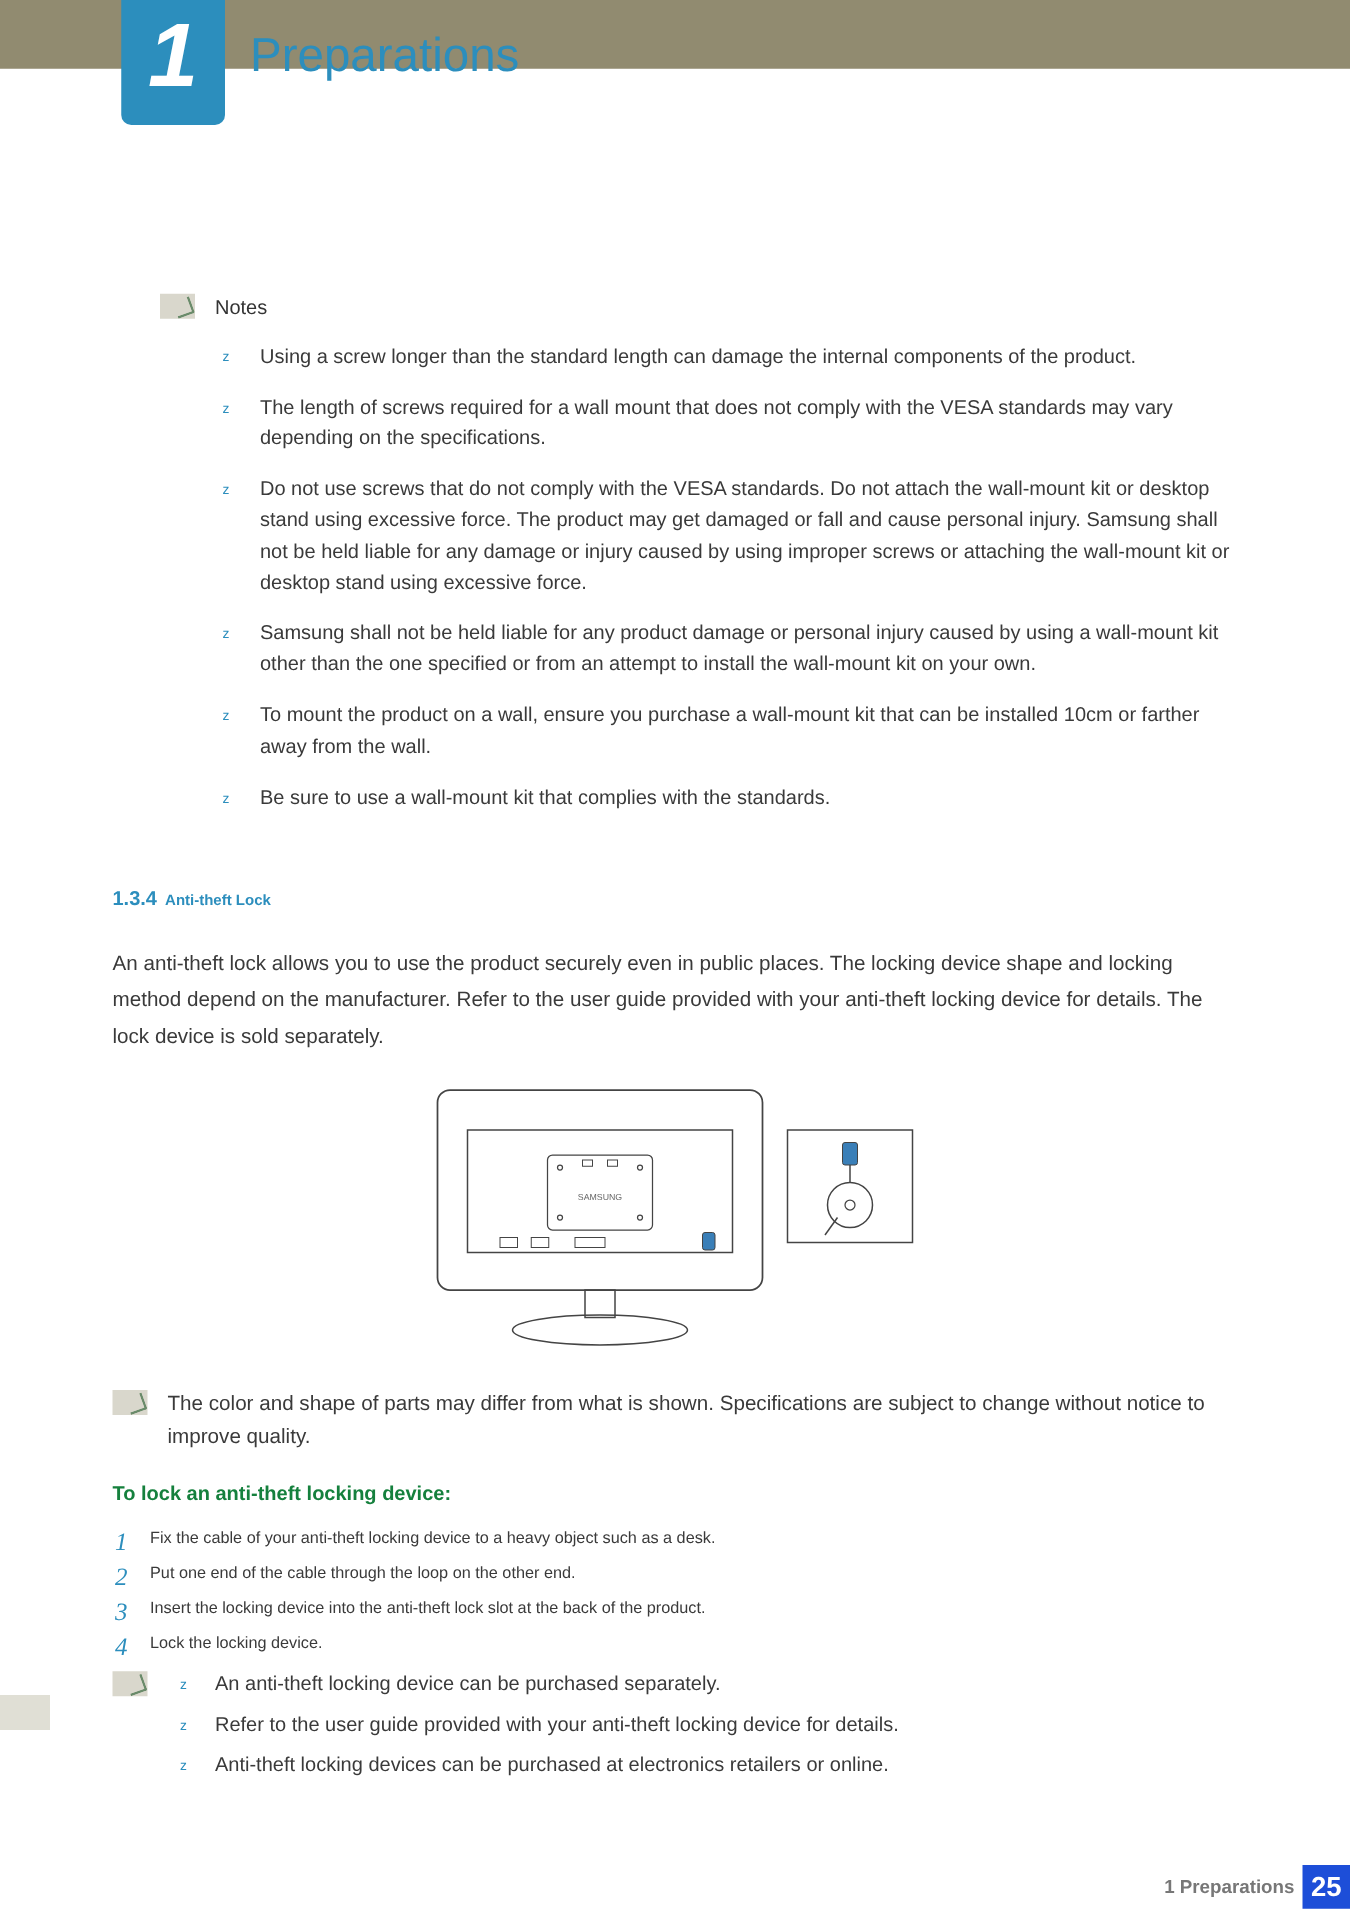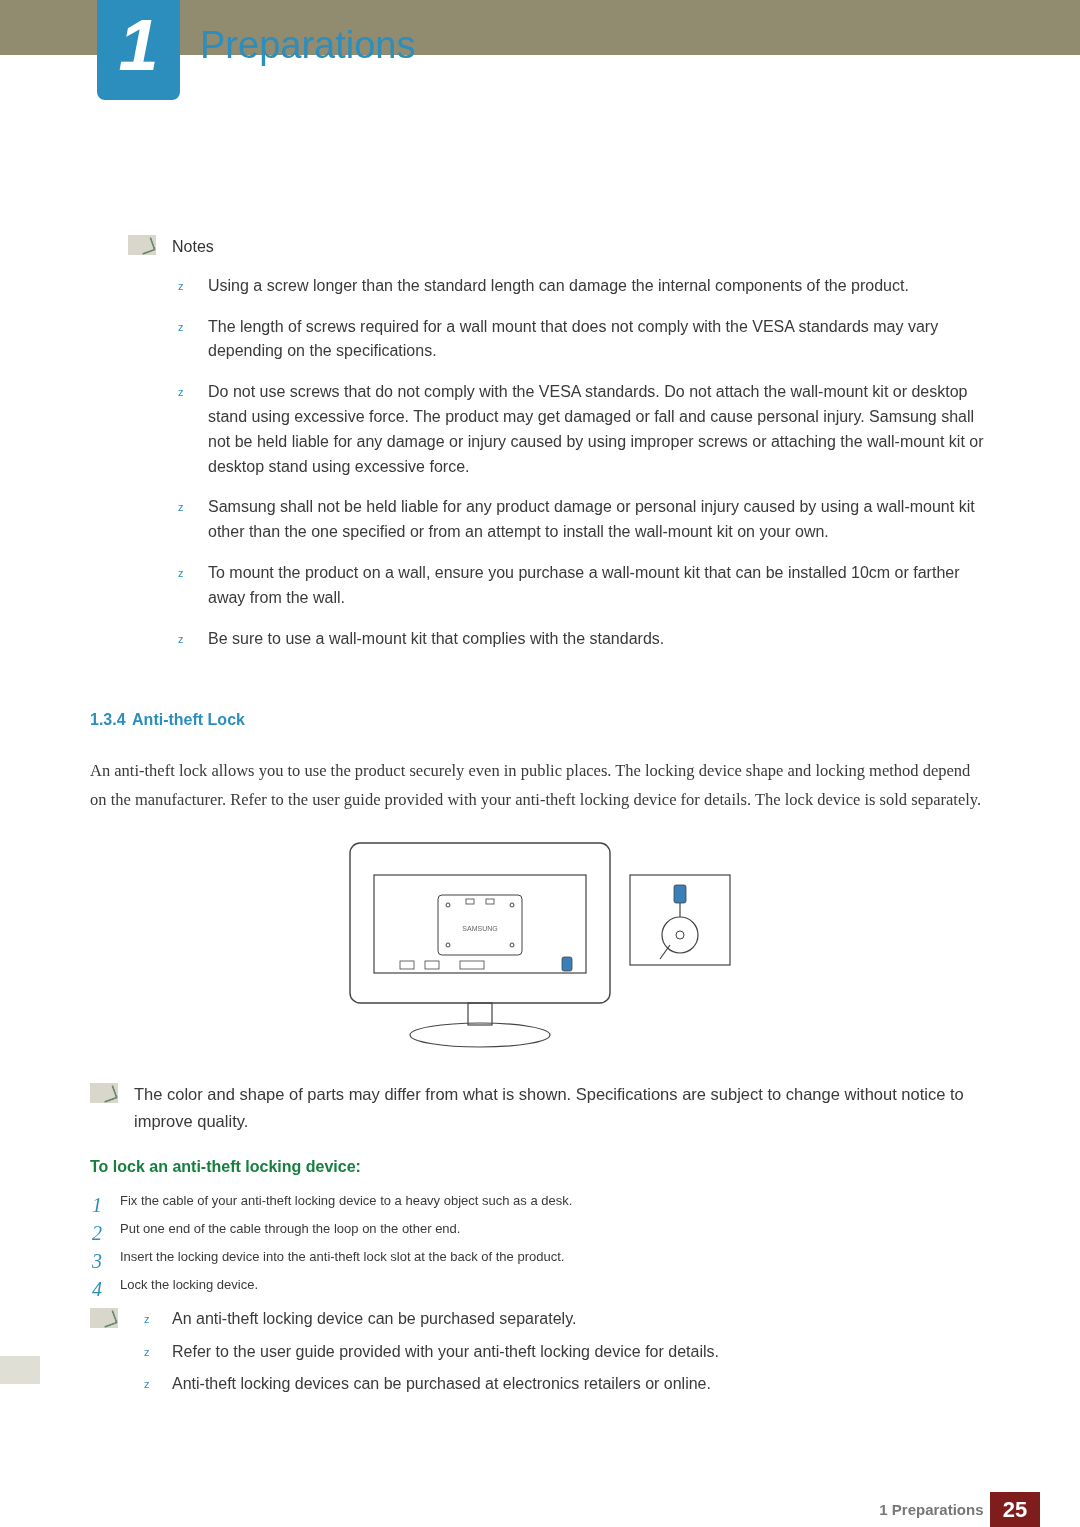--- a/index.html
+++ b/index.html
@@ -113,29 +113,28 @@
   }
   .section-number {
     color: #2c8ebd;
     font-size: 16px;
     font-weight: bold;
     display: inline-block;
     margin-right: 2px;
   }
   .section-title {
     color: #2c8ebd;
-    font-size: 16px;
+    font-size: 12px;
     font-weight: bold;
   }
   .para {
     font-size: 16.5px;
     line-height: 1.75;
     color: #3a3a3a;
     margin-bottom: 20px;
-    font-family: Liberation Serif, serif;
   }
   .diagram {
     display: block;
     margin: 8px auto 26px auto;
   }
   .info-block {
     position: relative;
     margin-left: 44px;
     font-size: 16.5px;
     line-height: 1.6;
@@ -212,30 +211,29 @@
   .footer-label {
     display: inline-block;
     color: #777;
     font-weight: bold;
     font-size: 15px;
     vertical-align: middle;
     margin-right: 2px;
   }
   .footer-page {
     display: inline-block;
-    width: 50px;
+    width: 38px;
     height: 35px;
     line-height: 35px;
-    background: #7f1d1d;
+    background: #1d4ed8;
     color: #fff;
     font-size: 22px;
     font-weight: bold;
     text-align: center;
     vertical-align: middle;
-    margin-right: 40px;
   }
   .page-wrap {
     position: relative;
     width: 1080px;
     height: 1527px;
   }
 </style>
 </head>
 <body>
 

